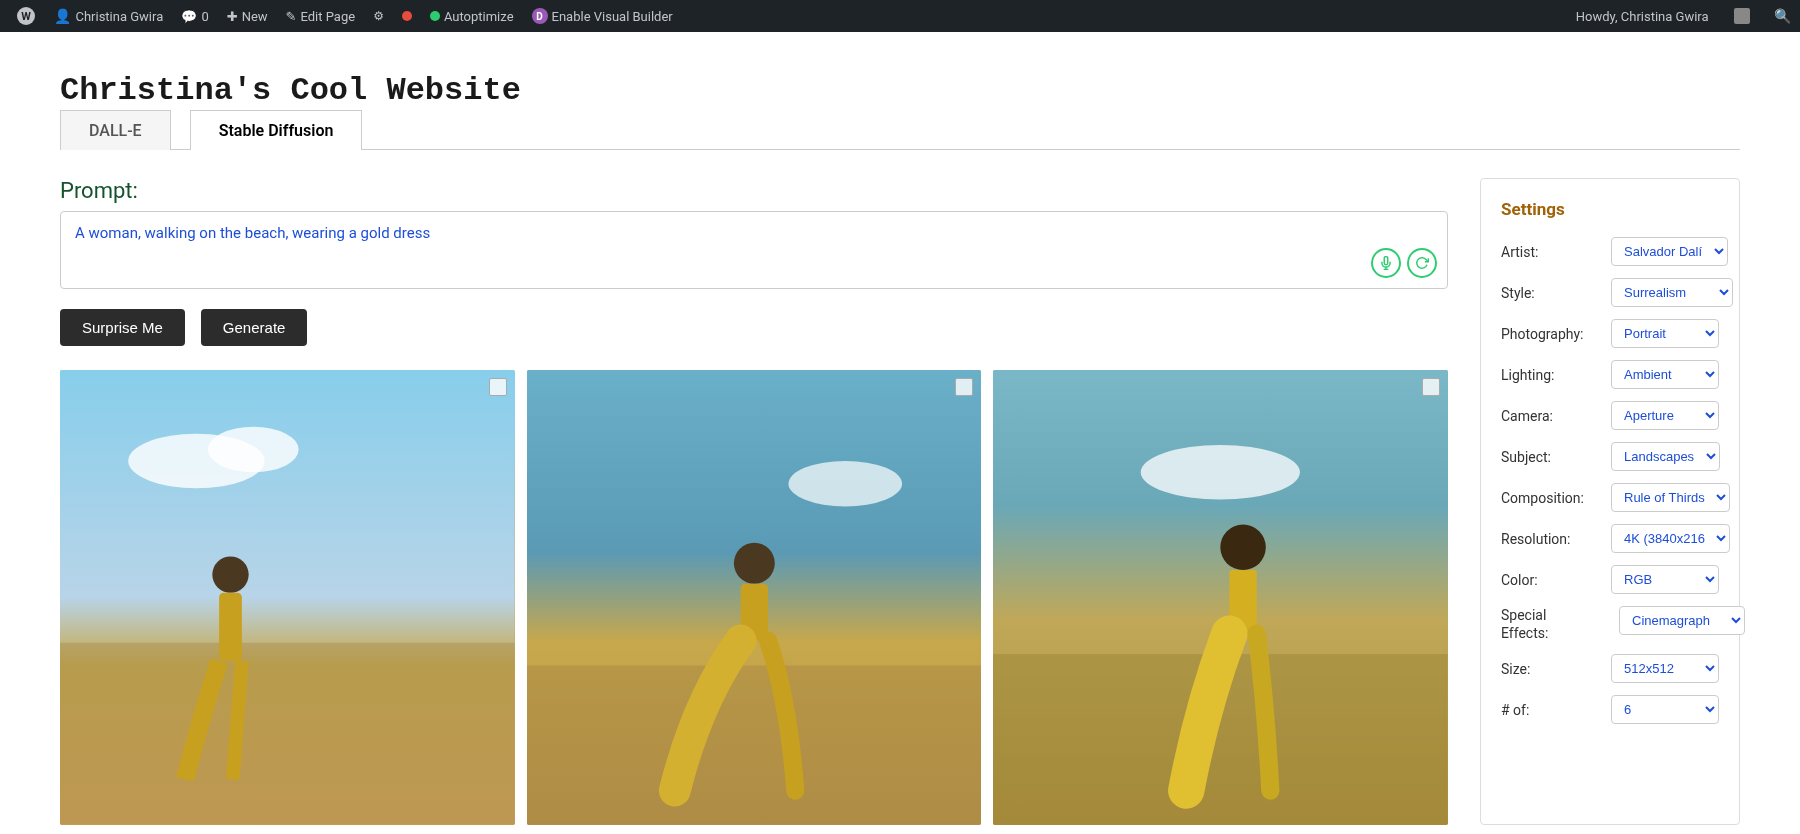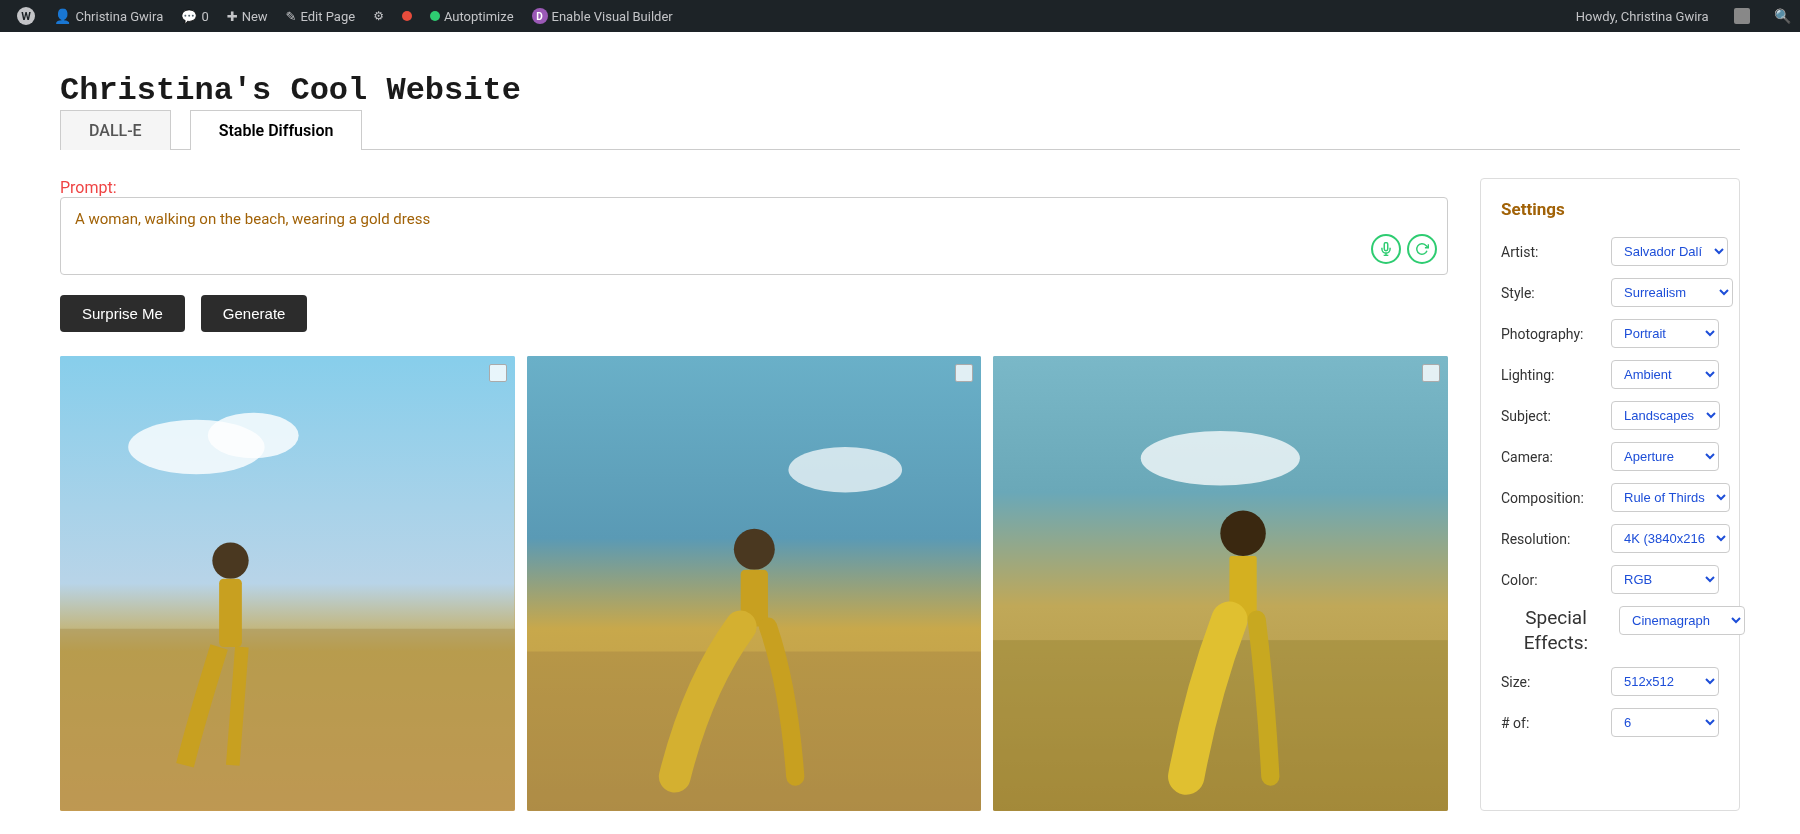--- a/index.html
+++ b/index.html
@@ -107,41 +107,42 @@
 
     
     .content-area {
       display: flex;
       gap: 32px;
     }
 
     .left-panel { flex: 1; }
 
     .prompt-label {
-      font-size: 16px;
-      color: #ef4444;
+      font-size: 22px;
+      color: #14532d;
+      margin-bottom: 8px;
     }
 
     .prompt-container {
       position: relative;
       border: 1px solid #ccc;
       border-radius: 4px;
       background: #fff;
       margin-bottom: 20px;
     }
     .prompt-textarea {
       width: 100%;
       min-height: 72px;
       padding: 12px 80px 12px 14px;
       font-size: 15px;
       border: none;
       outline: none;
       resize: none;
       background: transparent;
-      color: #a16207;
+      color: #1d4ed8;
       font-family: inherit;
     }
     .prompt-icons {
       position: absolute;
       right: 10px;
       bottom: 10px;
       display: flex;
       gap: 6px;
     }
     .prompt-icon-btn {
@@ -235,26 +236,25 @@
       cursor: pointer;
       appearance: auto;
     }
     .settings-row-special {
       display: flex;
       align-items: flex-start;
       margin-bottom: 12px;
       gap: 8px;
     }
     .settings-label-wrap {
-      font-size: 19px;
+      font-size: 14px;
       color: #333;
       min-width: 110px;
       flex-shrink: 0;
       line-height: 1.3;
-      text-align: center;
     }
   </style>
 </head>
 <body>
 
 <div id="wpadminbar">
   <div class="adminbar-left">
     <div class="adminbar-item">
       <div class="adminbar-icon-wp">W</div>
     </div>
@@ -450,36 +450,36 @@
         <span class="settings-label">Lighting:</span>
         <select class="settings-select">
           <option>Ambient</option>
           <option>Natural</option>
           <option>Studio</option>
           <option>Dramatic</option>
         </select>
       </div>
 
       <div class="settings-row">
+        <span class="settings-label">Camera:</span>
+        <select class="settings-select">
+          <option>Aperture</option>
+          <option>Shutter</option>
+          <option>ISO</option>
+          <option>Manual</option>
+        </select>
+      </div>
+
+      <div class="settings-row">
         <span class="settings-label">Subject:</span>
         <select class="settings-select">
           <option>Landscapes</option>
           <option>Portraits</option>
           <option>Still Life</option>
           <option>Architecture</option>
-        </select>
-      </div>
-
-      <div class="settings-row">
-        <span class="settings-label">Camera:</span>
-        <select class="settings-select">
-          <option>Aperture</option>
-          <option>Shutter</option>
-          <option>ISO</option>
-          <option>Manual</option>
         </select>
       </div>
 
       <div class="settings-row">
         <span class="settings-label">Composition:</span>
         <select class="settings-select">
           <option>Rule of Thirds</option>
           <option>Golden Ratio</option>
           <option>Symmetry</option>
           <option>Leading Lines</option>

